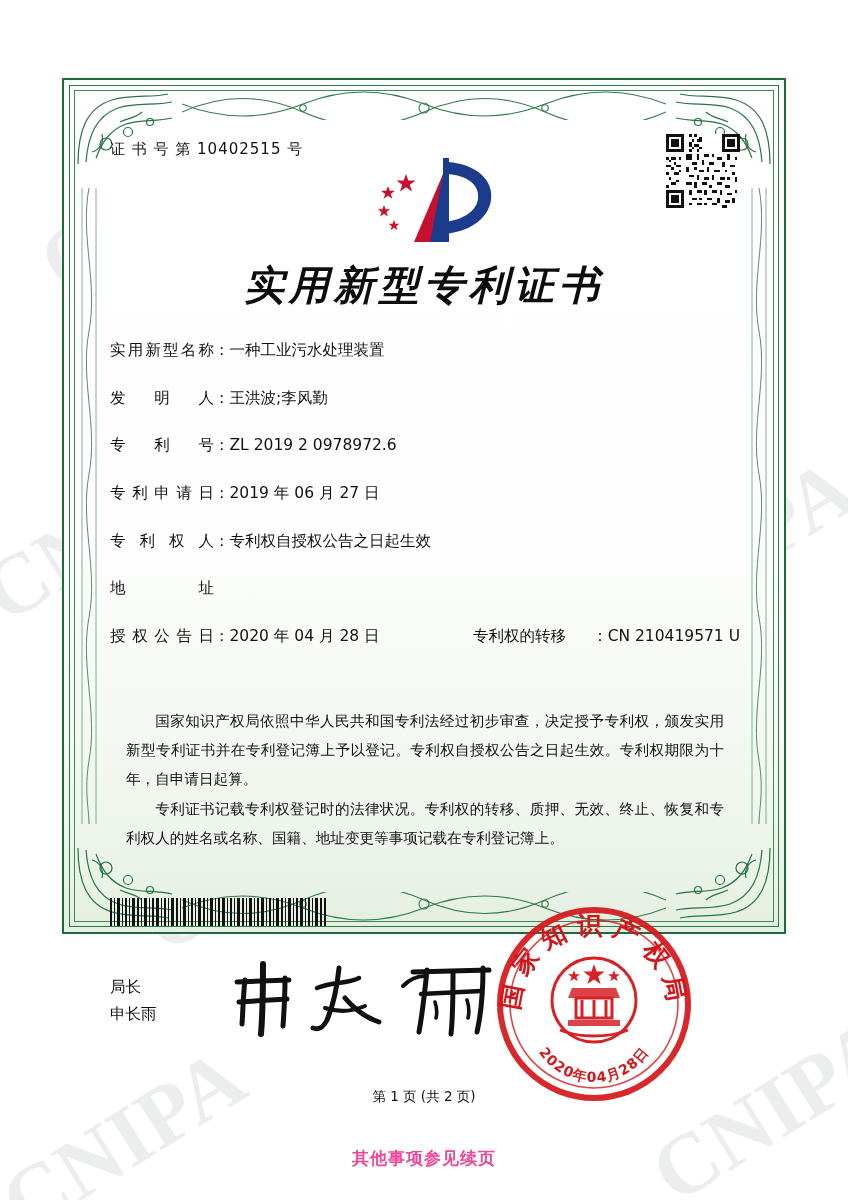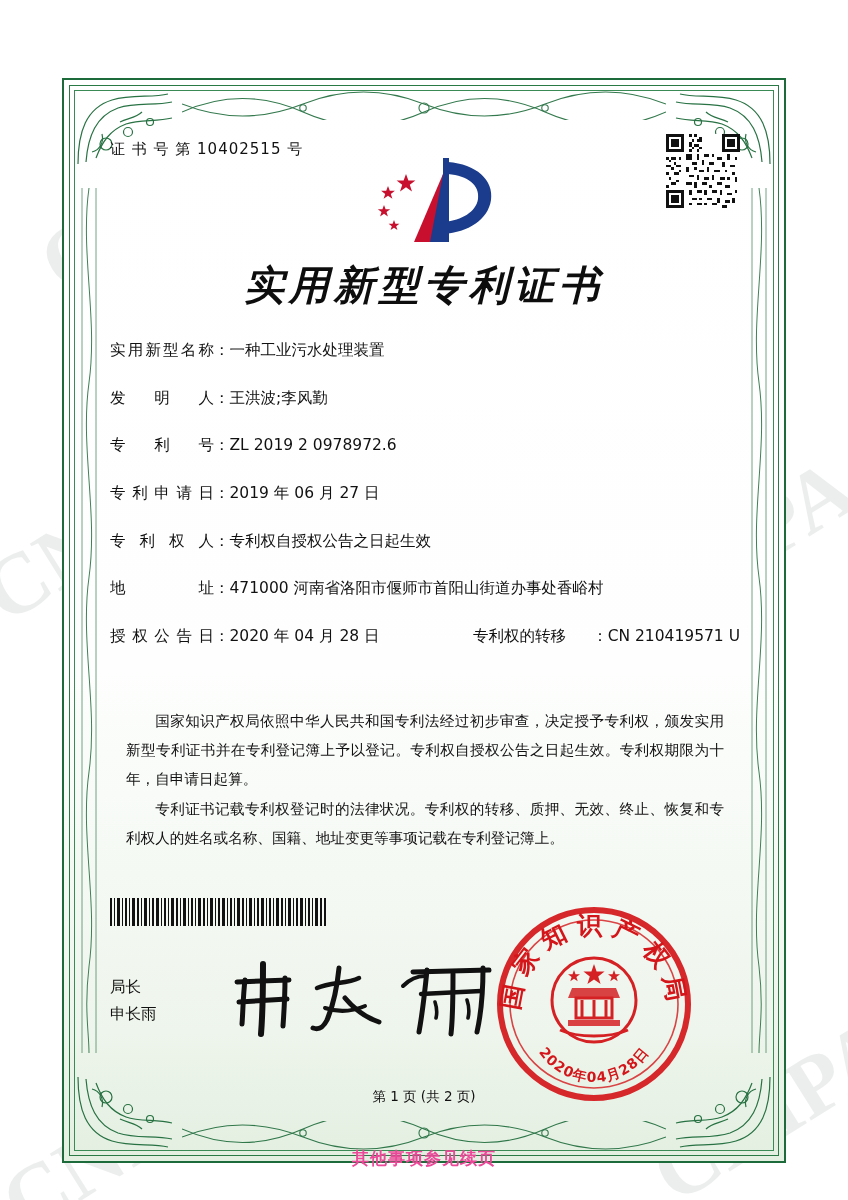--- a/index.html
+++ b/index.html
@@ -16,21 +16,21 @@
     position:absolute;
     font-family:"Liberation Serif","DejaVu Serif",serif;
     font-weight:700;
     color:rgba(150,160,155,0.18);
     white-space:nowrap;
     transform-origin:center center;
   }
 
   
   .cert{
-    position:absolute;left:62px;top:78px;width:724px;height:1085px;
+    position:absolute;left:62px;top:78px;width:724px;height:856px;
     background:linear-gradient(180deg,#ffffff 0%,#fdfefd 55%,#eef5ec 88%,#e3efe1 100%);
     z-index:1;
   }
   .border-outer{
     position:absolute;inset:0;
     border:2px solid #1d6b3a;
   }
   .border-inner{
     position:absolute;inset:7px;
     border:1px solid #2a7a45;
@@ -401,21 +401,20 @@
           <span>人</span>
         </div>
         <div class="val">：专利权自授权公告之日起生效</div>
       </div>
 
       <div class="row">
         <div class="lbl">
           <span>地</span>
           <span>址</span>
         </div>
-        <div class="val">：471000 河南省洛阳市偃师市首阳山街道办事处香峪村</div>
       </div>
 
       <div class="row dual">
         <div class="lbl">
           <span>授</span>
           <span>权</span>
           <span>公</span>
           <span>告</span>
           <span>日</span>
         </div>

